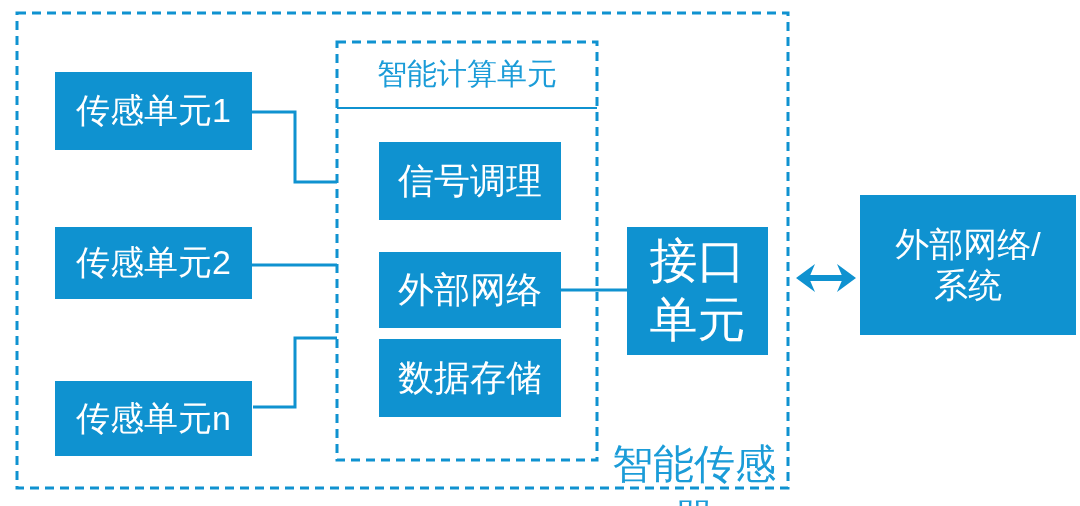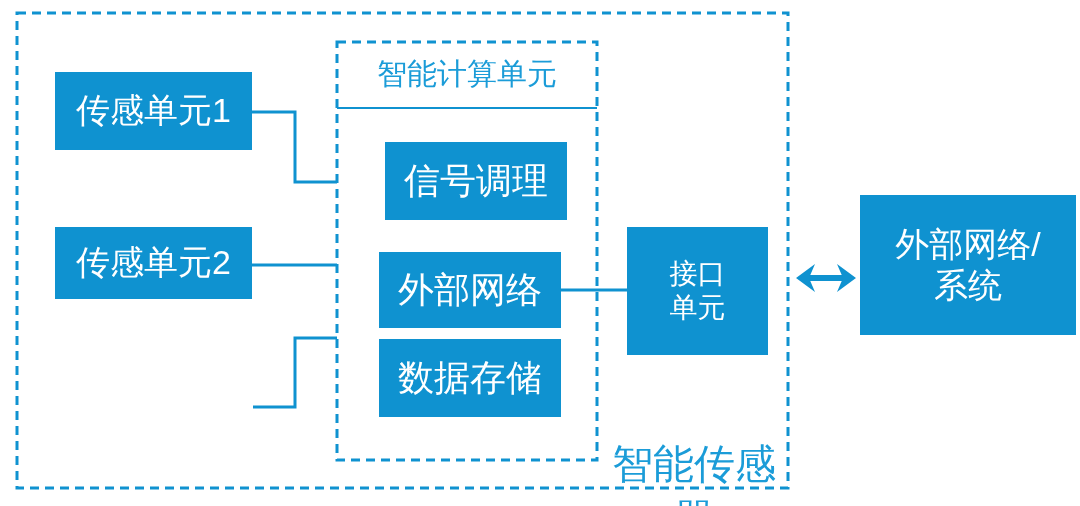--- a/index.html
+++ b/index.html
@@ -54,28 +54,28 @@
     color: var(--box-text);
     display: flex;
     align-items: center;
     justify-content: center;
     text-align: center;
     white-space: pre-line;
     line-height: 1.22;
   }
   .sensor-node   { left: 55px;  width: 197px; font-size: 34px; }
   .compute-node  { left: 379px; width: 182px; font-size: 36px; }
-  .interface-node{ left: 627px; top: 227px; width: 141px; height: 128px; font-size: 28px; }
+  .interface-node{ left: 627px; top: 227px; width: 141px; height: 128px; font-size: 48px; }
   .external-node { left: 860px; top: 195px; width: 216px; height: 140px; font-size: 34px; }
 
   .sensor-1 { top: 72px;  height: 78px; }
   .sensor-2 { top: 227px; height: 72px; }
   .sensor-n { top: 381px; height: 75px; }
 
-  .compute-1 { top: 142px; height: 78px; margin-left: 6px; }
+  .compute-1 { top: 142px; height: 78px; }
   .compute-2 { top: 252px; height: 76px; }
   .compute-3 { top: 339px; height: 78px; }
 
   
   .group-label {
     position: absolute;
     color: var(--label-text);
     text-align: center;
   }
   .compute-group-label {
@@ -112,20 +112,21 @@
       <polygon class="arrow-part" points="856,278 837,264 843,278 837,292"></polygon>
     </g>
   </svg>
 
   <div class="group-label compute-group-label">智能计算单元</div>
 
   <div class="group-label outer-group-label">智能传感器</div>
 
   <div class="node sensor-node sensor-1">传感单元1</div>
   <div class="node sensor-node sensor-2">传感单元2</div>
+  <div class="node sensor-node sensor-n">传感单元n</div>
 
   <div class="node compute-node compute-1">信号调理</div>
   <div class="node compute-node compute-2">外部网络</div>
   <div class="node compute-node compute-3">数据存储</div>
 
   <div class="node interface-node">接口
 单元</div>
 
   <div class="node external-node">外部网络/
 系统</div>

